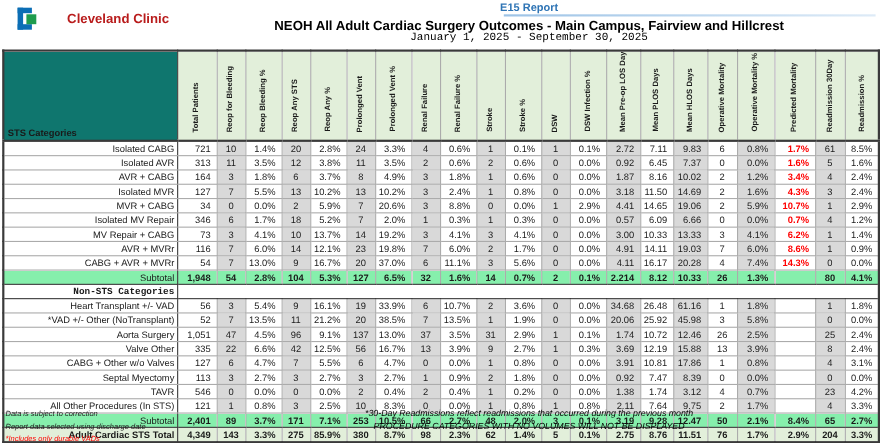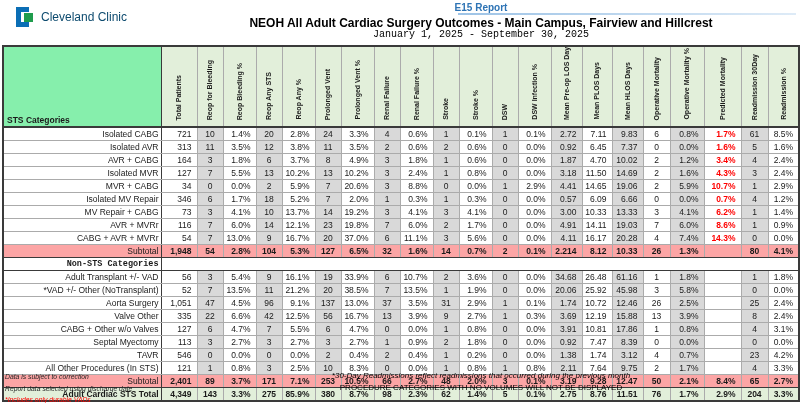--- a/index.html
+++ b/index.html
@@ -7,52 +7,52 @@
     width:800px;height:403px;position:relative;background:#fff;
     font-family:"Liberation Sans", sans-serif;color:#1a1a1a;overflow:hidden;
   }
   
   .brand{position:absolute;left:16px;top:7px;display:flex;align-items:center;gap:5px;}
   .logo{width:20px;height:20px;position:relative;}
   .logo .b1{position:absolute;left:0;top:0;width:5px;height:20px;background:#0b6eb5;}
   .logo .b2{position:absolute;left:0;top:0;width:13px;height:5px;background:#0b6eb5;}
   .logo .b3{position:absolute;left:0;bottom:0;width:13px;height:5px;background:#0b6eb5;}
   .logo .g1{position:absolute;left:8px;top:6px;width:9px;height:9px;background:#1f9c4d;}
-  .brand-text{font-size:12px;font-weight:normal;color:#0c4a6e;letter-spacing:0;}
+  .brand-text{font-size:12px;font-weight:bold;color:#b91c1c;letter-spacing:0;margin-left:20px;}
   .head-center{position:absolute;left:170px;width:622px;text-align:center;}
   .report-label{top:2px;font-size:10px;font-weight:bold;color:#2e74b5;}
   .blue-rule{position:absolute;left:458px;top:13px;width:338px;height:2px;
     background:linear-gradient(to right,#9dc3e6,#deebf7);}
   .main-title{top:16px;font-size:12px;font-weight:bold;color:#000;}
   .date-range{top:29px;font-size:10px;color:#000;}
 
   
   table{position:absolute;left:2px;top:45px;width:796px;border-collapse:collapse;
     table-layout:fixed;border:2px solid #3a3a3a;}
   th,td{border:1px solid #ababab;overflow:hidden;}
   thead th{background:#e2efda;vertical-align:bottom;height:76px;padding:0;border-bottom:2px solid #3a3a3a;}
-  thead th.lab{background:#86efac;text-align:left;font-size:8.5px;font-weight:bold;
+  thead th.lab{background:#0f766e;text-align:left;font-size:8.5px;font-weight:bold;
     padding:0 0 1px 3px;border-right:1.4px solid #3a3a3a;}
   .rot{writing-mode:vertical-rl;transform:rotate(180deg);font-size:7px;font-weight:bold;
     line-height:1.05;display:inline-block;white-space:nowrap;padding:2px 0 1px 0;max-height:72px;}
   td{font-size:8.5px;height:12px;line-height:12px;padding:0 2px;white-space:nowrap;}
   td.lab{text-align:right;padding-left:3px;border-right:1.4px solid #3a3a3a;}
   td.cnt{text-align:center;}
   td.num,td.dec,td.pct{text-align:right;padding-right:5px;}
   td.stripe{background:#d9d9d9;}
   td.red{color:#ff0000;font-weight:bold;}
-  tr.subtotal td{background:#fca5a5;font-weight:bold;border-top:1.2px solid #3a3a3a;border-bottom:1.2px solid #3a3a3a;}
+  tr.subtotal td{background:#86efac;font-weight:bold;border-top:1.2px solid #3a3a3a;border-bottom:1.2px solid #3a3a3a;}
   tr.subtotal td.lab{font-weight:normal;}
   tr.total td{background:#e2efda;font-weight:bold;border-top:1.4px solid #3a3a3a;}
   tr.section td{font-weight:bold;border-top:1.2px solid #3a3a3a;border-bottom:1.2px solid #3a3a3a;font-family:Liberation Mono, monospace;}
 
   
   .fn-left{position:absolute;left:5px;font-size:6.8px;font-style:italic;color:#222;}
   .fn1{top:373px;} .fn2{top:385px;} .fn3{top:396px;color:#ff0000;}
-  .fn-center{position:absolute;left:170px;width:622px;text-align:center;font-size:8px;color:#000;}
+  .fn-center{position:absolute;left:170px;width:622px;text-align:center;font-size:8px;color:#000;font-style:italic;}
   .fnc1{top:371px;font-style:italic;} .fnc2{top:383px;}
 </style>
 </head>
 <body>
 
 <div class="brand">
   <div class="logo">
     <div class="b1"></div>
       <div class="b2"></div>
       <div class="b3"></div>
@@ -174,21 +174,21 @@
         <td class="pct">3.7%</td>
         <td class="cnt stripe">8</td>
         <td class="pct">4.9%</td>
         <td class="cnt stripe">3</td>
         <td class="pct">1.8%</td>
         <td class="cnt stripe">1</td>
         <td class="pct">0.6%</td>
         <td class="cnt stripe">0</td>
         <td class="pct">0.0%</td>
         <td class="dec stripe">1.87</td>
-        <td class="dec">4.70</td>
+        <td class="dec">8.16</td>
         <td class="dec stripe">10.02</td>
         <td class="cnt">2</td>
         <td class="pct stripe">1.2%</td>
         <td class="pct red">3.4%</td>
         <td class="cnt stripe">4</td>
         <td class="pct">2.4%</td>
       </tr>
       <tr class="data">
         <td class="lab">Isolated MVR</td>
         <td class="num">127</td>
@@ -355,21 +355,21 @@
         <td class="pct">1.3%</td>
         <td class="pct"></td>
         <td class="cnt">80</td>
         <td class="pct">4.1%</td>
       </tr>
       <tr class="section">
         <td class="lab">Non-STS Categories</td>
         <td colspan="21"></td>
       </tr>
       <tr class="data">
-        <td class="lab">Adult Transplant +/- VAD</td>
+        <td class="lab">Heart Transplant +/- VAD</td>
         <td class="num">56</td>
         <td class="cnt stripe">3</td>
         <td class="pct">5.4%</td>
         <td class="cnt stripe">9</td>
         <td class="pct">16.1%</td>
         <td class="cnt stripe">19</td>
         <td class="pct">33.9%</td>
         <td class="cnt stripe">6</td>
         <td class="pct">10.7%</td>
         <td class="cnt stripe">2</td>

